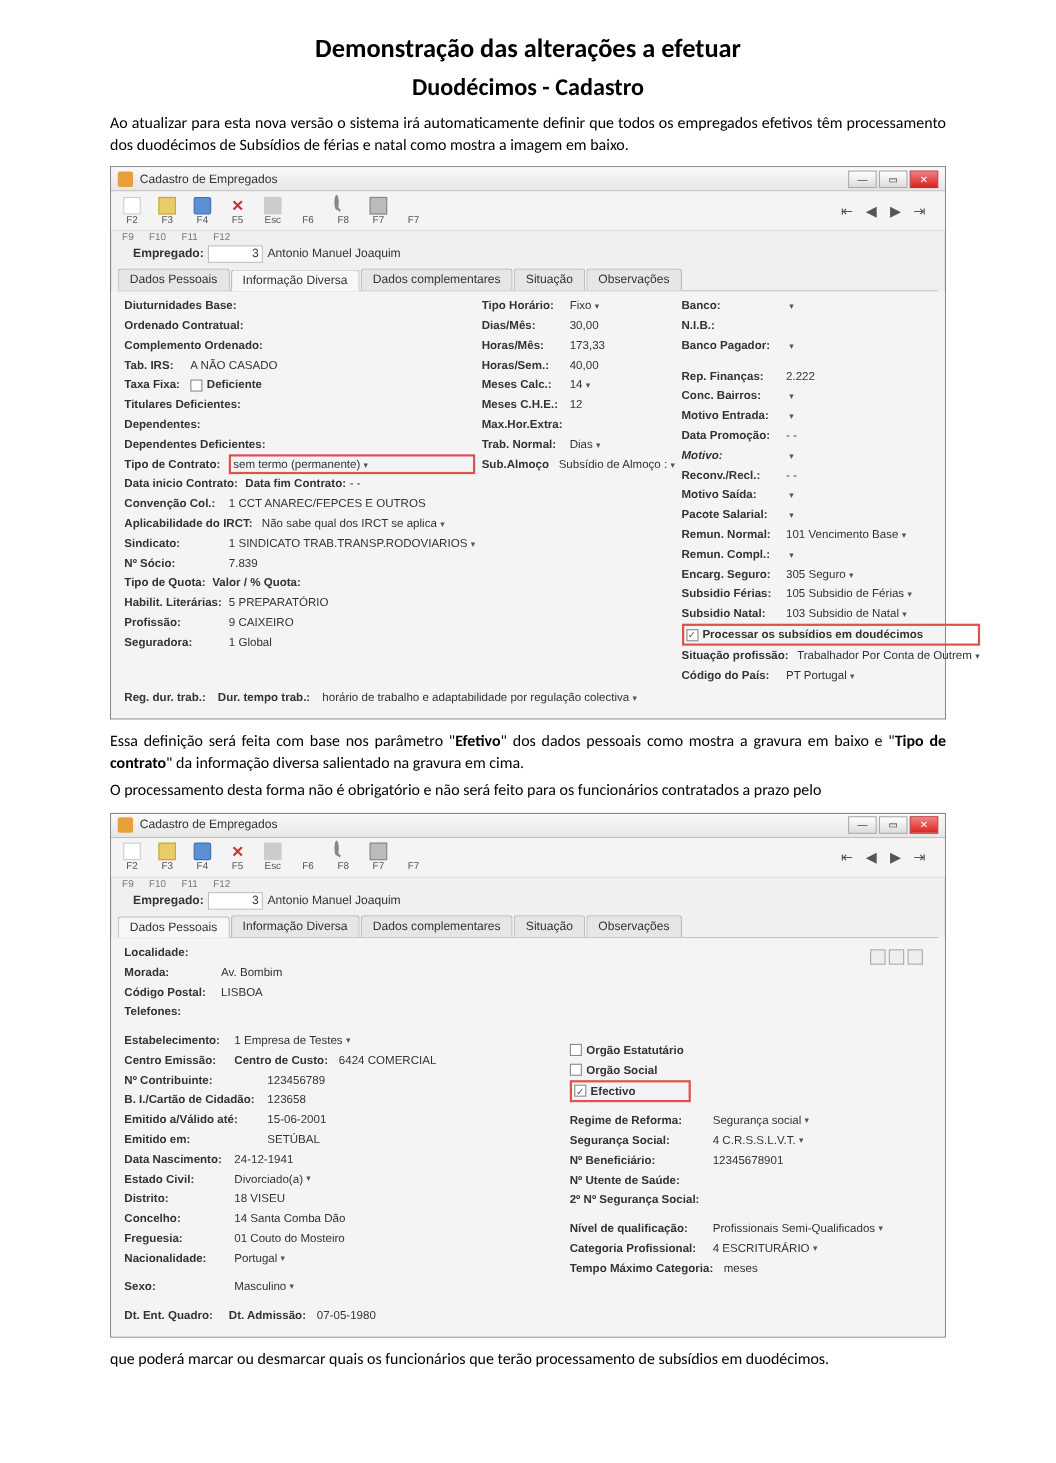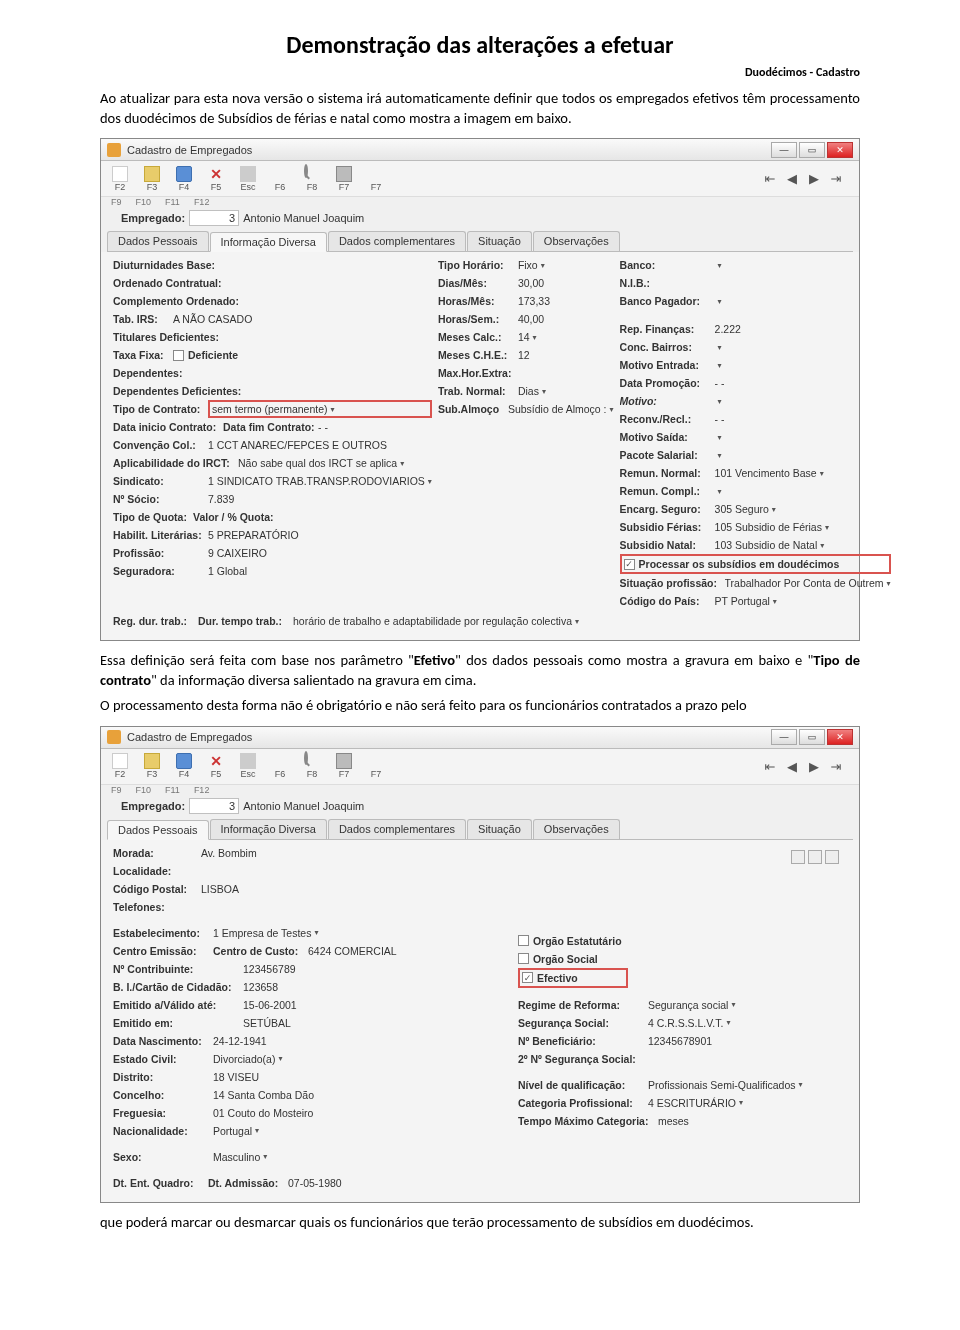--- a/index.html
+++ b/index.html
@@ -5,21 +5,21 @@
   * { box-sizing: border-box; margin: 0; padding: 0; }
   body {
     font-family: Calibri, Arial, sans-serif;
     font-size: 14px;
     color: #000;
     background: #fff;
     padding: 30px 100px 30px 100px;
     width: 960px;
   }
   h1 { font-size: 24px; font-weight: bold; text-align: center; margin-bottom: 6px; }
-  h2 { font-size: 12px; font-weight: bold; text-align: right; margin-bottom: 10px; }
+  h2 { font-size: 22px; font-weight: bold; text-align: center; margin-bottom: 10px; }
   p.para { font-size: 14.5px; line-height: 1.35; margin: 6px 0; text-align: justify; }
   p.para .q { font-weight: bold; }
 
   .window {
     border: 1px solid #888;
     background: #f0f0f0;
     margin: 10px 0;
     font-family: "Segoe UI", Tahoma, sans-serif;
     font-size: 11px;
     color: #333;
@@ -169,31 +169,31 @@
             <span class="cell-l">Ordenado Contratual:</span>
           </div>
         <div class="row">
             <span class="cell-l">Complemento Ordenado:</span>
           </div>
         <div class="row">
             <span class="cell-l" style="width:60px;">Tab. IRS:</span>
             <span class="cell-v">A NÃO CASADO</span>
           </div>
         <div class="row">
-            <span class="cell-l">Titulares Deficientes:</span>
-          </div>
-        <div class="row">
             <span class="cell-l" style="width:60px;">Taxa Fixa:</span>
             <span class="cell-v" style="width:20px;flex:0;">%</span>
             <span class="chk">
               <span class="box"></span>
               <span class="cell-l" style="width:auto;">Deficiente</span>
             </span>
           </div>
         <div class="row">
+            <span class="cell-l">Titulares Deficientes:</span>
+          </div>
+        <div class="row">
             <span class="cell-l">Dependentes:</span>
           </div>
         <div class="row">
             <span class="cell-l">Dependentes Deficientes:</span>
           </div>
         <div class="row">
             <span class="cell-l" style="width:95px;">Tipo de Contrato:</span>
             <span class="cell-v hl-red dd" style="flex:1;">sem termo (permanente)</span>
           </div>
         <div class="row">
@@ -441,25 +441,25 @@
     <div class="tab active">Dados Pessoais</div>
     <div class="tab">Informação Diversa</div>
     <div class="tab">Dados complementares</div>
     <div class="tab">Situação</div>
     <div class="tab">Observações</div>
   </div>
   <div class="form-body">
     <div style="display:flex;gap:10px;">
       <div style="flex:1.2;">
         <div class="row">
+            <span class="cell-l" style="width:88px;">Localidade:</span>
+          </div>
+        <div class="row">
             <span class="cell-l" style="width:88px;">Morada:</span>
             <span class="cell-v">Av. Bombim</span>
-          </div>
-        <div class="row">
-            <span class="cell-l" style="width:88px;">Localidade:</span>
           </div>
         <div class="row">
             <span class="cell-l" style="width:88px;">Código Postal:</span>
             <span class="cell-v" style="width:60px;flex:0;">1200</span>
             <span class="cell-v">LISBOA</span>
           </div>
         <div class="row">
             <span class="cell-l" style="width:88px;">Telefones:</span>
           </div>
         <div class="row" style="height:8px;"></div>
@@ -558,20 +558,23 @@
           </div>
         <div class="row">
             <span class="cell-l" style="width:130px;">Segurança Social:</span>
             <span class="cell-v dd">4 C.R.S.S.L.V.T.</span>
           </div>
         <div class="row">
             <span class="cell-l" style="width:130px;">Nº Beneficiário:</span>
             <span class="cell-v">12345678901</span>
           </div>
         <div class="row">
+            <span class="cell-l" style="width:130px;">Nº Utente de Saúde:</span>
+          </div>
+        <div class="row">
             <span class="cell-l" style="width:130px;">2º Nº Segurança Social:</span>
           </div>
         <div class="row" style="height:8px;"></div>
         <div class="row">
             <span class="cell-l" style="width:130px;">Nível de qualificação:</span>
             <span class="cell-v dd">Profissionais Semi-Qualificados</span>
           </div>
         <div class="row">
             <span class="cell-l" style="width:130px;">Categoria Profissional:</span>
             <span class="cell-v dd">4 ESCRITURÁRIO</span>

